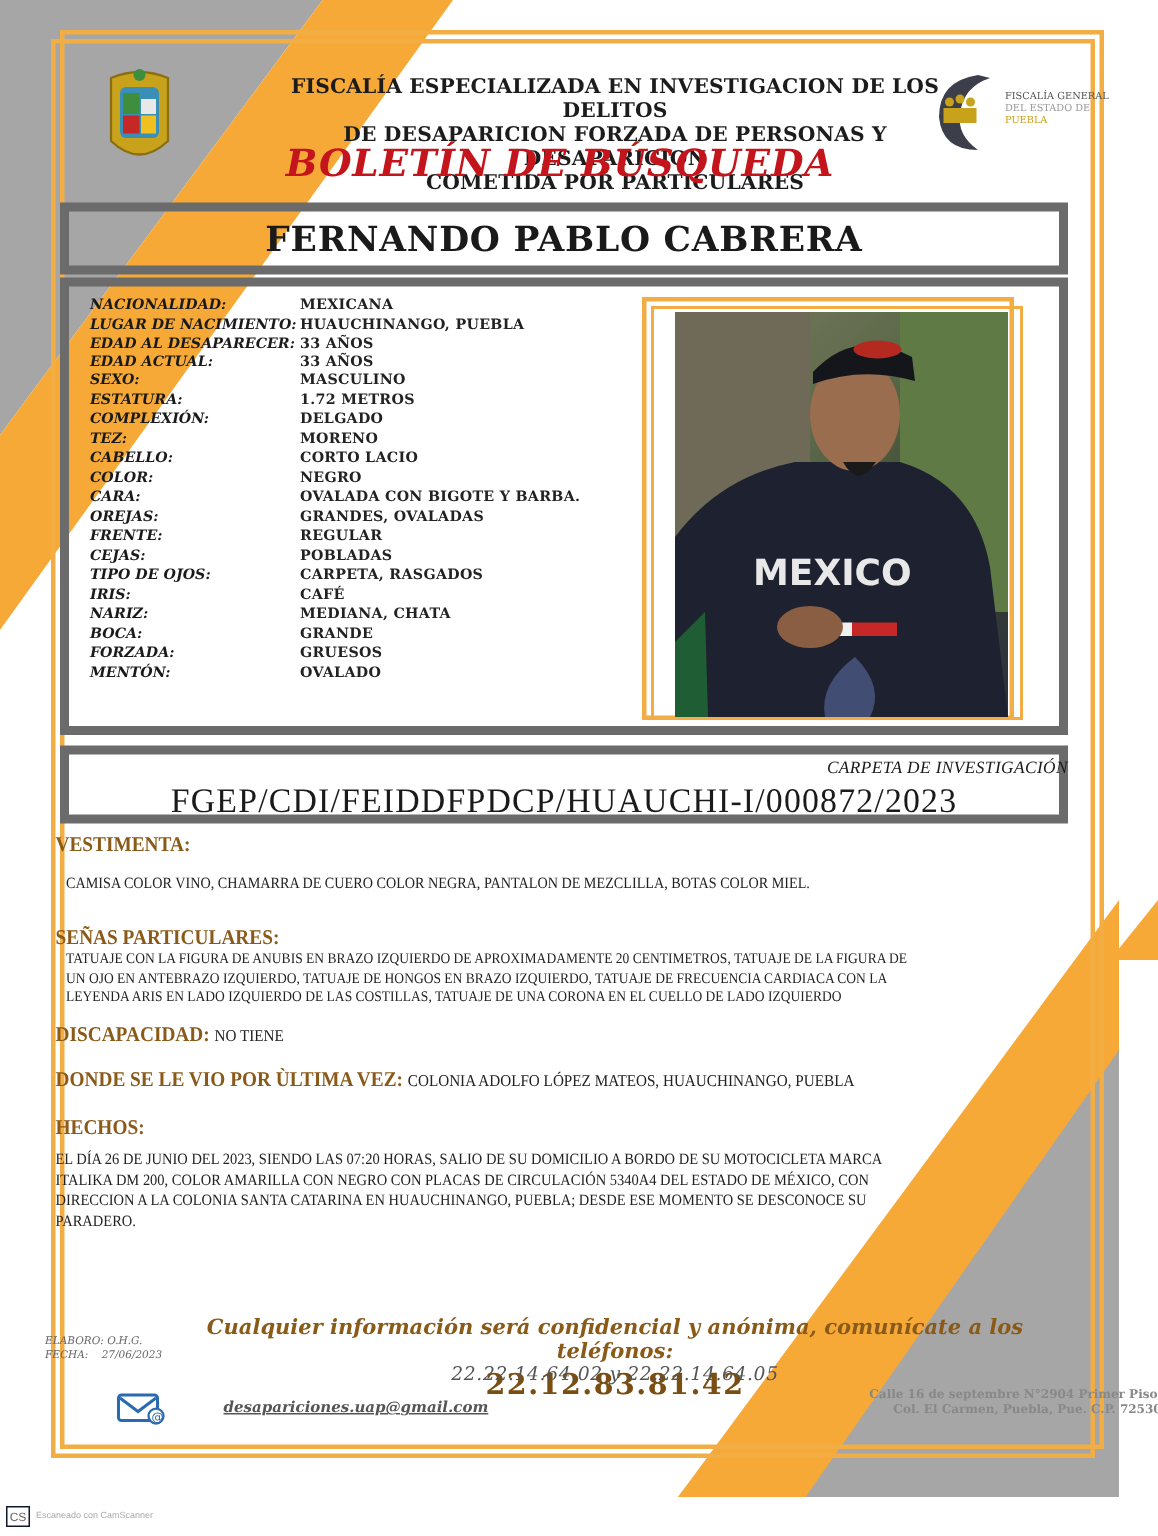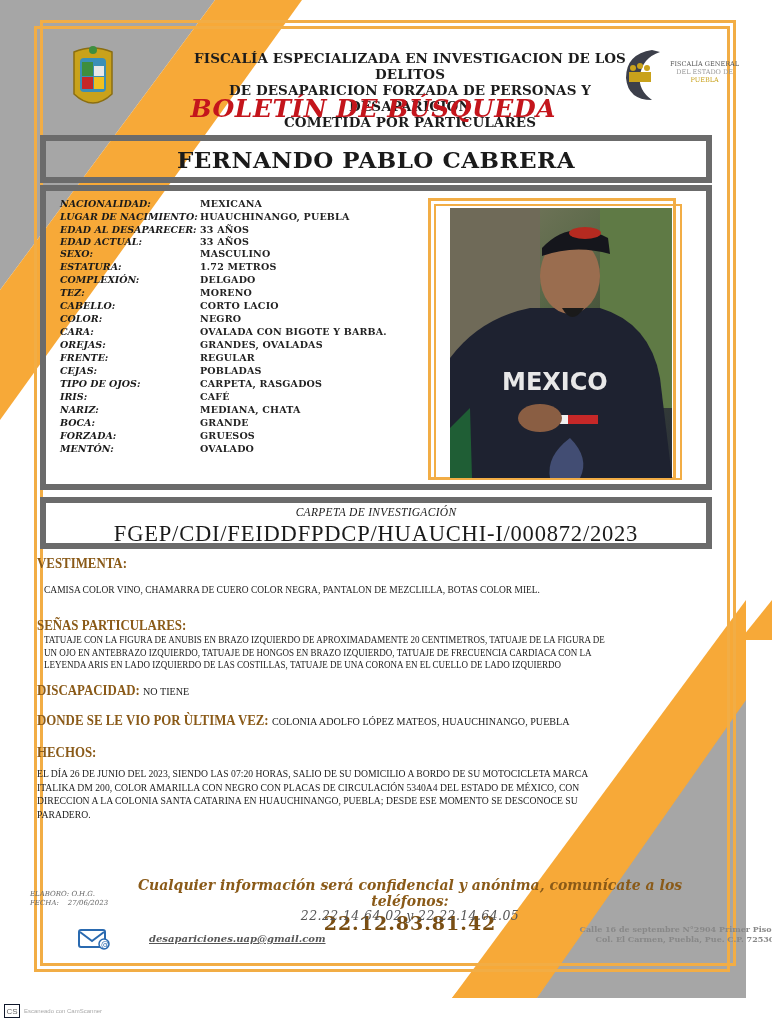--- a/index.html
+++ b/index.html
@@ -14,21 +14,21 @@
   .name { position:absolute; left:40px; top:135px; width:672px; height:48px; display:flex; align-items:center; justify-content:center; font-size:23px; font-weight:bold; letter-spacing:0.5px; }
   .info-box { position:absolute; left:40px; top:185px; width:672px; height:305px; border:6px solid #6b6b6b; box-sizing:border-box; }
   .fields { position:absolute; left:60px; top:197px; }
   .row { display:flex; height:13px; align-items:center; font-size:9.5px; line-height:13px; }
   .lbl { width:140px; font-style:italic; font-weight:bold; }
   .val { font-weight:bold; color:#222; letter-spacing:0.2px; }
   .photo-frame1 { position:absolute; left:428px; top:198px; width:248px; height:282px; border-top:3px solid #f2ad45; border-left:3px solid #f2ad45; border-right:3px solid #f2ad45; border-bottom:3px solid #f2ad45; box-sizing:border-box; }
   .photo-frame2 { position:absolute; left:434px; top:204px; width:248px; height:276px; border:2px solid #f2ad45; box-sizing:border-box; }
   .photo { position:absolute; left:450px; top:208px; width:222px; height:270px; background:linear-gradient(135deg,#7d7a62 0%,#5c6a4a 35%,#3e4a34 60%,#2a2f3a 100%); overflow:hidden; }
   .carpeta-box { position:absolute; left:40px; top:497px; width:672px; height:52px; border:6px solid #6b6b6b; box-sizing:border-box; }
-  .carpeta-label { position:absolute; left:40px; top:506px; width:672px; text-align:center; font-style:italic; font-size:11.5px; font-family:"Liberation Serif", serif; letter-spacing:0.3px; }
+  .carpeta-label { position:absolute; left:40px; top:506px; width:672px; text-align:right; font-style:italic; font-size:11.5px; font-family:"Liberation Serif", serif; letter-spacing:0.3px; }
   .carpeta-num { position:absolute; left:40px; top:521px; width:672px; text-align:center; font-size:23px; font-family:"Liberation Serif", serif; letter-spacing:0.8px; transform:scaleX(0.98); }
   .sec { position:absolute; font-family:"Liberation Serif", serif; font-weight:bold; color:#8a5a18; font-size:14px; transform-origin:left center; }
   .body { position:absolute; font-family:"Liberation Serif", serif; font-size:10.5px; color:#222; line-height:13.5px; transform-origin:left top; }
   .inline { font-family:"Liberation Serif", serif; font-size:11px; color:#222; font-weight:normal; }
   .cta { position:absolute; left:110px; top:877px; width:600px; text-align:center; font-style:italic; font-weight:bold; color:#8a5a18; font-size:14px; }
   .phone1 { position:absolute; left:260px; top:888px; width:300px; text-align:center; font-weight:bold; font-size:19px; color:#7a4e12; letter-spacing:1px;margin-top:24px; }
   .phone2 { position:absolute; left:240px; top:908px; width:340px; text-align:center; font-style:italic; font-size:12.5px; color:#555; letter-spacing:0.4px; }
   .elab { position:absolute; left:30px; top:890px; font-size:7px; font-style:italic; color:#666; line-height:9px; }
   .email { position:absolute; left:108px; top:933px; font-style:italic; font-weight:bold; font-size:10px; color:#555; text-decoration:underline;margin-left:41px; }
   .addr { position:absolute; left:530px; top:924px; width:250px; text-align:right; font-size:8px; color:#888; line-height:10px; font-weight:bold; }
@@ -74,21 +74,21 @@
 <div class="title">BOLETÍN DE BÚSQUEDA</div>
 
 <div class="abs" style="left:622px;top:46px;width:120px;height:60px">
   <svg width="46" height="56" style="position:absolute;left:0;top:0">
     <path d="M30,4 Q4,8 4,32 Q6,54 30,54 Q16,44 18,30 Q20,12 38,6 Z" fill="#3c3f4a"></path>
     <circle cx="11" cy="22" r="3" fill="#c9a21b"></circle>
     <circle cx="18" cy="20" r="3" fill="#c9a21b"></circle>
     <circle cx="25" cy="22" r="3" fill="#c9a21b"></circle>
     <rect x="7" y="26" width="22" height="10" fill="#c9a21b"></rect>
   </svg>
-  <div style="position:absolute;left:48px;top:14px;font-size:6.5px;color:#555;line-height:8px;text-align:center;">
+  <div style="position:absolute;left:48px;top:14px;font-size:6.5px;color:#555;line-height:8px;">
     <div>FISCALÍA GENERAL</div>
     <div style="color:#999">DEL ESTADO DE</div>
     <div style="color:#c9a21b">PUEBLA</div>
   </div>
 </div>
 
 <div class="name-box"></div>
 <div class="name">FERNANDO PABLO CABRERA</div>
 
 <div class="info-box"></div>

